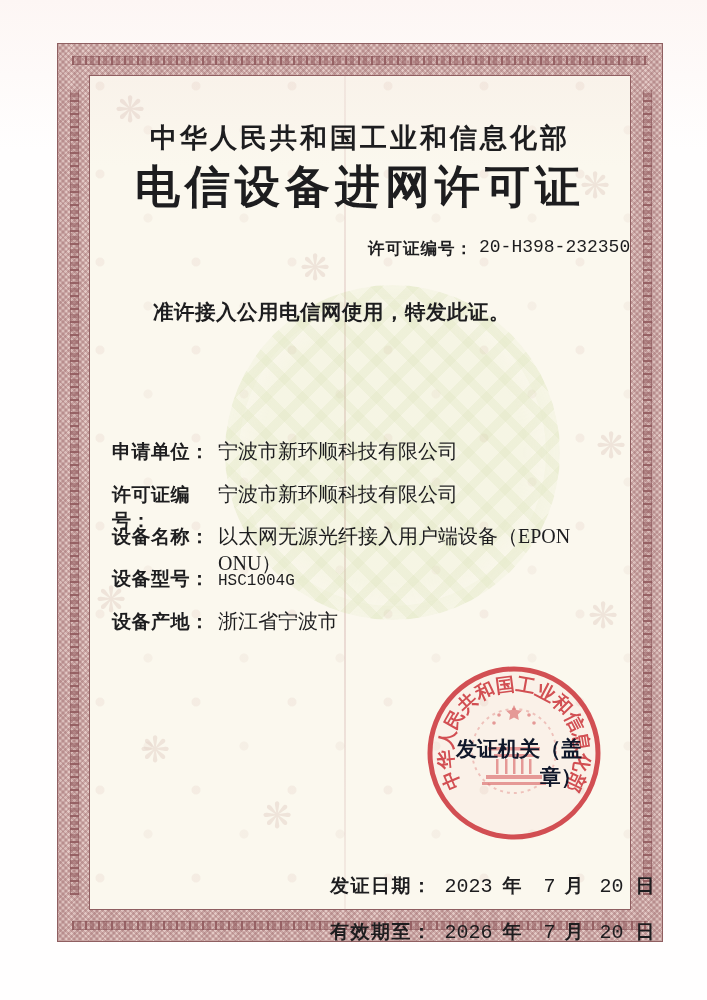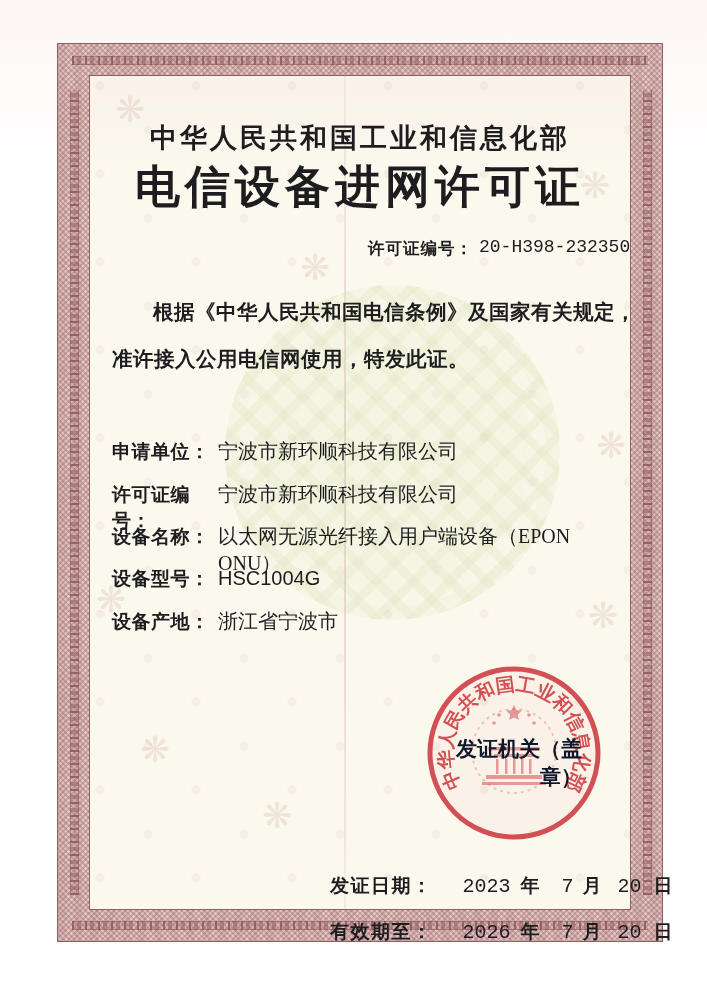--- a/index.html
+++ b/index.html
@@ -54,32 +54,32 @@
   .license-row{left:368px;top:238px;display:flex;align-items:baseline;z-index:3;}
   .license-label{font-size:16.5px;font-weight:bold;letter-spacing:1px;}
   .license-no{font-family:"Liberation Mono","DejaVu Sans Mono",monospace;font-size:18px;margin-left:6px;transform:translateY(-2px);}
   .body-par{left:112px;top:289px;width:494px;z-index:3;}
   .body-line{font-size:20.5px;font-weight:bold;letter-spacing:.5px;line-height:47px;white-space:nowrap;}
   .body-line:first-child{text-indent:2em;}
   .fields{left:112px;top:438px;width:510px;z-index:3;}
   .frow{display:flex;align-items:baseline;height:42.6px;}
   .flabel{width:106px;flex-shrink:0;font-size:19px;font-weight:bold;letter-spacing:.5px;}
   .fvalue{font-size:20px;}
-  .fvalue.mono{font-family:Liberation Sans, sans-serif;font-size:20px;}
+  .fvalue.mono{font-family:Liberation Mono, monospace;font-size:16px;}
   .fvalue.small{font-size:13px;transform:translateY(-2px);}
   
   .seal{left:424px;top:663px;z-index:4;opacity:.92;}
   .seal-overlay{left:432px;top:735px;width:150px;text-align:right;font-size:21px;font-weight:bold;color:#0f172a;z-index:5;letter-spacing:0;}
   
   .date-row{left:330px;display:flex;align-items:baseline;z-index:5;}
   .date-row.issue{top:835px;} .date-row.expiry{top:881px;}
   .dlabel{font-size:19px;font-weight:bold;letter-spacing:1.5px;}
   .dnum{font-family:"Liberation Mono","DejaVu Sans Mono",monospace;font-size:20px;}
   .dunit{font-size:19px;font-weight:bold;}
-  .dnum.year{margin-left:30px;} .dunit.y{margin-left:10px;}
+  .dnum.year{margin-left:12px;} .dunit.y{margin-left:10px;}
   .dnum.month{margin-left:22px;} .dunit.m{margin-left:9px;}
   .dnum.day{margin-left:16px;margin-top:40px;} .dunit.d{margin-left:12px;}
 </style>
 </head>
 <body>
 
 <div class="abs frame"></div>
 <div class="abs chain-h top"></div>
 <div class="abs chain-h bottom"></div>
 <div class="abs chain-v left"></div>
@@ -99,21 +99,20 @@
 
 <div class="abs ministry">中华人民共和国工业和信息化部</div>
 <div class="abs cert-title">电信设备进网许可证</div>
 
 <div class="abs license-row">
   <span class="license-label">许可证编号：</span>
   <span class="license-no">20-H398-232350</span>
 </div>
 
 <div class="abs body-par">
-  <div class="body-line">根据《中华人民共和国电信条例》及国家有关规定，</div>
   <div class="body-line">准许接入公用电信网使用，特发此证。</div>
 </div>
 
 <div class="abs fields">
   <div class="frow">
     <span class="flabel">申请单位：</span>
     <span class="fvalue">宁波市新环顺科技有限公司</span>
   </div>
   <div class="frow">
     <span class="flabel">许可证编号：</span>

